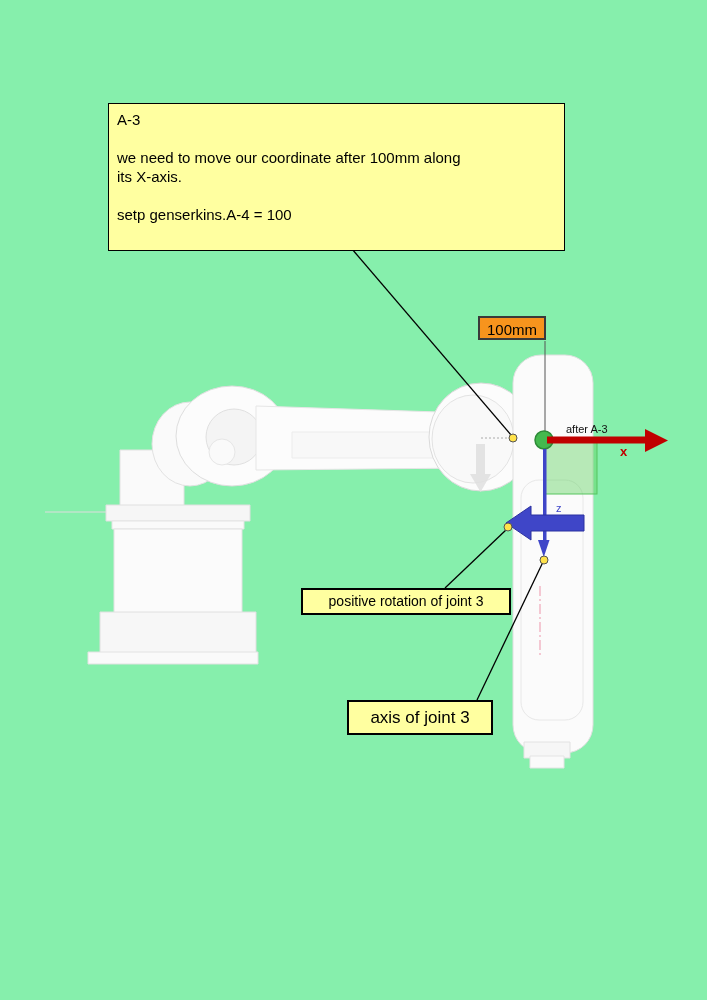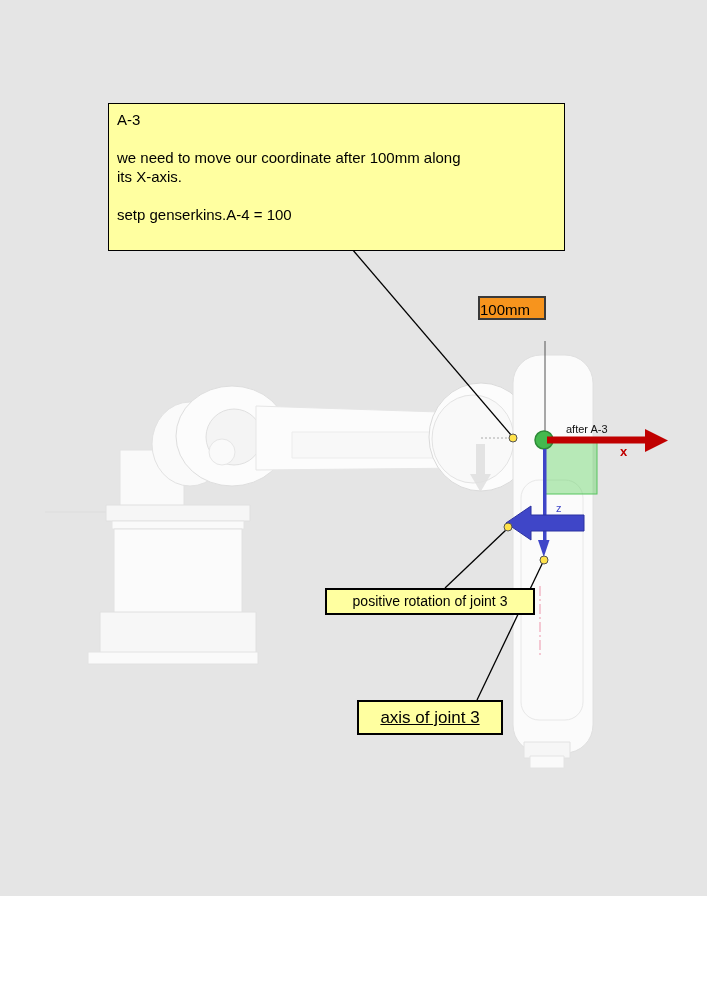--- a/index.html
+++ b/index.html
@@ -4,22 +4,22 @@
 <style>
   html, body {
     margin: 0;
     padding: 0;
     background: #ffffff;
     font-family: "Liberation Sans", sans-serif;
   }
   .canvas {
     position: relative;
     width: 707px;
-    height: 896px;
-    background: #e5e5e5;
+    height: 1000px;
+    background: #86efac;
     overflow: hidden;
   }
   .canvas svg {
     position: absolute;
     left: 0;
     top: 0;
   }
   .note {
     position: absolute;
     left: 108px;
@@ -30,27 +30,28 @@
     border: 1px solid #000000;
     padding: 6px 8px;
     font-size: 15px;
     line-height: 19px;
     color: #000000;
   }
   .note .gap { height: 19px; }
   .dim-label {
     position: absolute;
     left: 478px;
-    top: 296px;
+    top: 316px;
     width: 68px;
     height: 24px;
     background: #f7941d;
     border: 2px solid #3a3a3a;
     color: #000000;
     font-size: 15px;
+    text-align: center;
     line-height: 24px;
     box-sizing: border-box;
   }
   .after-label {
     position: absolute;
     left: 566px;
     top: 423px;
     font-size: 11px;
     font-weight: normal;
     color: #111111;
@@ -70,38 +71,36 @@
     font-size: 11px;
     color: #3f46c8;
   }
   .callout {
     position: absolute;
     background: #ffffa0;
     border: 2px solid #000000;
     color: #000000;
     text-align: center;
     box-sizing: border-box;
-    margin-left: 24px;
   }
   .callout-posrot {
     left: 301px;
     top: 588px;
     width: 210px;
     height: 27px;
     font-size: 14px;
     line-height: 23px;
   }
   .callout-axis {
-    left: 333px;
+    left: 347px;
     top: 700px;
     width: 146px;
     height: 35px;
     font-size: 17px;
     line-height: 31px;
-    text-decoration: underline;
   }
 </style>
 </head>
 <body>
 
 <div class="canvas">
 
   <svg width="707" height="1000" viewBox="0 0 707 1000">
 
     <g stroke-linejoin="round">

